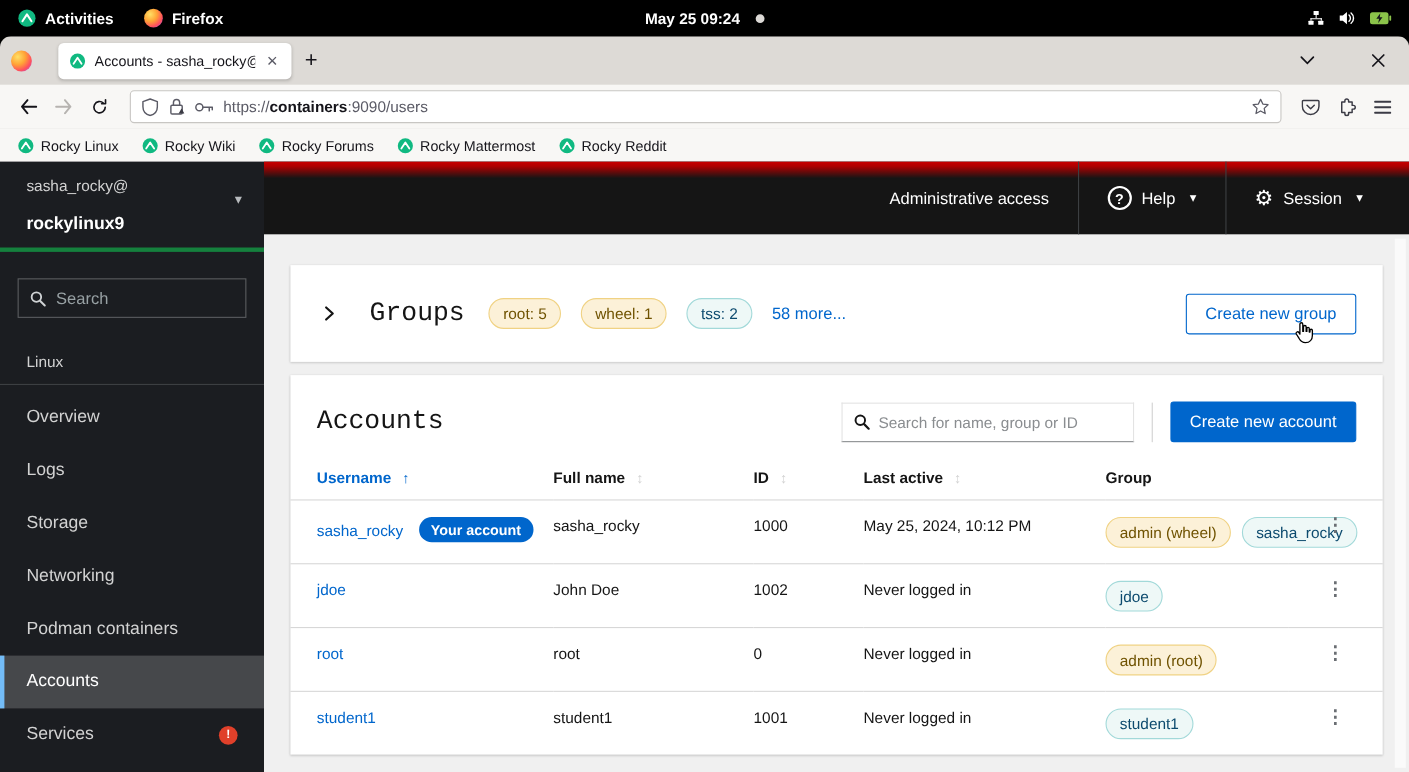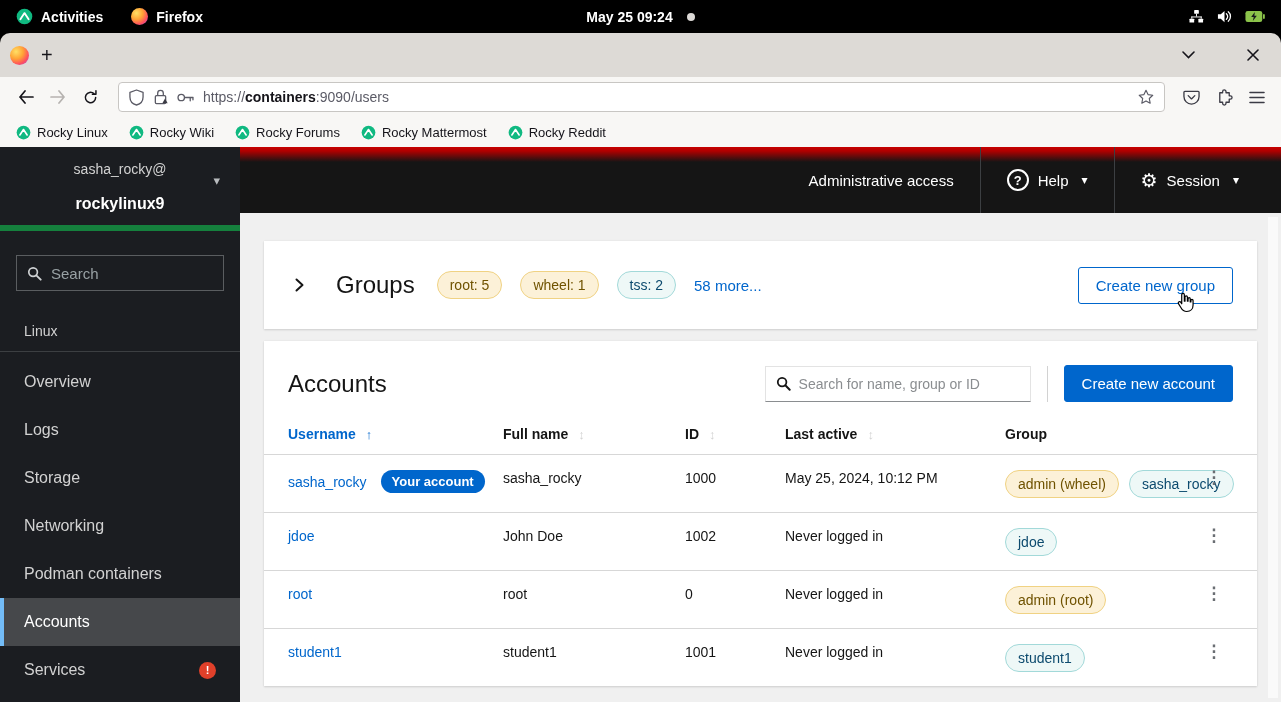--- a/index.html
+++ b/index.html
@@ -35,21 +35,21 @@
     display:flex; align-items:center; gap:9px; padding:0 10px; margin:0 10px; font-size:14px; }
   .url-text { color:#5b5b66; white-space:nowrap; }
   .url-text b { color:#15141a; font-weight:700; }
   .urlbar .star { margin-left:auto; }
   .nav-right { display:flex; align-items:center; gap:16px; padding:0 4px; }
   .bookmarksbar { height:30px; background:#f8f7f5; display:flex; align-items:center; gap:21px; padding:0 16px; font-size:13px; color:#15141a; }
   .bm-item { display:flex; align-items:center; gap:6px; white-space:nowrap; }
   
   .app { flex:1; display:flex; min-height:0; background:#f0f0f0; }
   .sidebar { width:240px; background:#1b1d21; color:#d2d2d2; display:flex; flex-direction:column; flex:0 0 auto; }
-  .sb-header { padding:14px 24px 12px; border-bottom:6px solid #15803d; position:relative; min-height:66px;text-align:center; }
+  .sb-header { padding:14px 24px 12px; border-bottom:4px solid #15803d; position:relative; min-height:66px; }
   .sb-user { font-size:14px; color:#d2d2d2; }
   .sb-host { font-size:16px; font-weight:700; color:#fff; margin-top:18px; }
   .sb-caret { position:absolute; right:20px; top:26px; color:#b8bbbe; font-size:13px; }
   .sb-search { margin:24px 16px 18px; height:36px; border:1px solid #5a5d60; display:flex; align-items:center; gap:9px; padding:0 10px; color:#98a1a4; font-size:15px; }
   .sb-section { padding:14px 24px 12px; font-size:14px; color:#d2d2d2; }
   .sb-divider { border-top:1px solid #3c3f42; }
   .sb-nav { margin-top:6px; }
   .sb-item { height:48px; display:flex; align-items:center; padding:0 24px; font-size:16px; color:#d2d2d2; position:relative; cursor:default; }
   .sb-item.active { background:#46484b; color:#fff; }
   .sb-item.active::before { content:""; position:absolute; left:0; top:0; bottom:0; width:4px; background:#73bcf7; }
@@ -63,21 +63,21 @@
   .mh-sep { width:1px; background:#3c3f42; }
   .mh-session { padding-right:42px; }
   .q-icon { width:22px; height:22px; border:2px solid #fff; border-radius:50%; display:flex; align-items:center; justify-content:center; font-size:13px; font-weight:700; }
   .gear-glyph { font-size:19px; line-height:1; }
   .mh-caret { font-size:12px; margin-left:4px; color:#fff; }
   
   .content { flex:1; padding:28px 24px 20px; overflow:hidden; }
   .card { background:#fff; box-shadow:0 1px 2px rgba(3,3,3,.13), 0 0 2px rgba(3,3,3,.06); }
   .groups-card { height:88px; display:flex; align-items:center; padding:0 24px; }
   .expand-btn { width:22px; height:22px; display:flex; align-items:center; justify-content:center; background:none; border:none; cursor:pointer; }
-  .card-title { font-size:24px; color:#151515; font-weight:400; }
+  .card-title { font-size:24px; color:#151515; font-weight:400;font-family:Liberation Mono, monospace; }
   .groups-card .card-title { margin-left:26px; }
   .badge-row { display:flex; align-items:center; gap:18px; margin-left:22px; }
   .pill { display:inline-flex; align-items:center; font-size:14px; line-height:1; padding:6px 12px; border-radius:14px; border:1px solid transparent; white-space:nowrap; }
   .pill.gold { background:#fcf1d8; border-color:#f0d283; color:#6f5200; }
   .pill.cyan { background:#eef8f7; border-color:#a2d9d9; color:#0c4a6e; }
   .link { color:#06c; text-decoration:none; font-size:15px; cursor:pointer; }
   .more-link { margin-left:18px; }
   .btn { font-family:inherit; font-size:15px; border-radius:3px; padding:9px 17px; cursor:pointer; }
   .btn-secondary { background:#fff; color:#06c; border:1px solid #06c; margin-left:auto; }
   .btn-primary { background:#06c; color:#fff; border:1px solid #06c; }
@@ -153,20 +153,30 @@
             <rect x="19.8" y="3.8" width="2" height="5.4" rx="1" fill="#8bc34a"></rect>
             <path d="M10.8 1.5 L6.8 7 L9.6 7 L8.6 11.5 L13 5.7 L10.3 5.7 Z" fill="#17191c"></path>
           </svg>
       </span>
     </div>
   </div>
 
   <div class="browser">
     <div class="tabbar">
       <span class="ff-logo" style="width:19px;height:19px;"></span>
+      <div class="tab">
+        <span class="rocky-icon">
+          <svg width="15" height="15" viewBox="0 0 24 24">
+              <circle cx="12" cy="12" r="11" fill="#10b981"></circle>
+              <path d="M6.2 16 L12 7.2 L17.8 16" stroke="#fff" stroke-width="2.6" fill="none" stroke-linecap="round" stroke-linejoin="round"></path>
+            </svg>
+        </span>
+        <span class="tab-title">Accounts - sasha_rocky@</span>
+        <span class="tab-close">✕</span>
+      </div>
       <span class="newtab-btn">+</span>
       <div class="tab-controls">
         <span>
           <svg width="13" height="8" viewBox="0 0 13 8">
               <path d="M1 1 L6.5 6.5 L12 1" stroke="#15141a" stroke-width="1.6" fill="none" stroke-linecap="round"></path>
             </svg>
         </span>
         <span>
           <svg width="12" height="12" viewBox="0 0 12 12">
               <path d="M1 1 L11 11 M11 1 L1 11" stroke="#15141a" stroke-width="1.6" stroke-linecap="round"></path>

